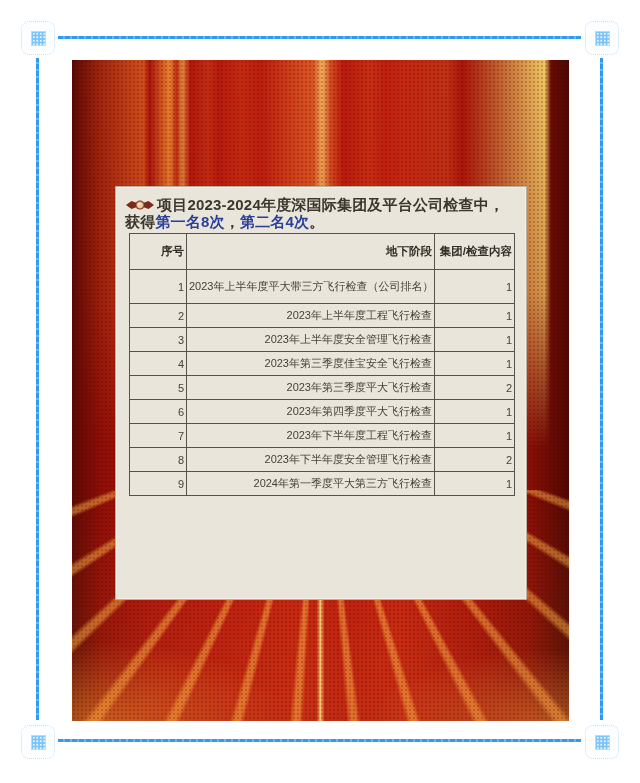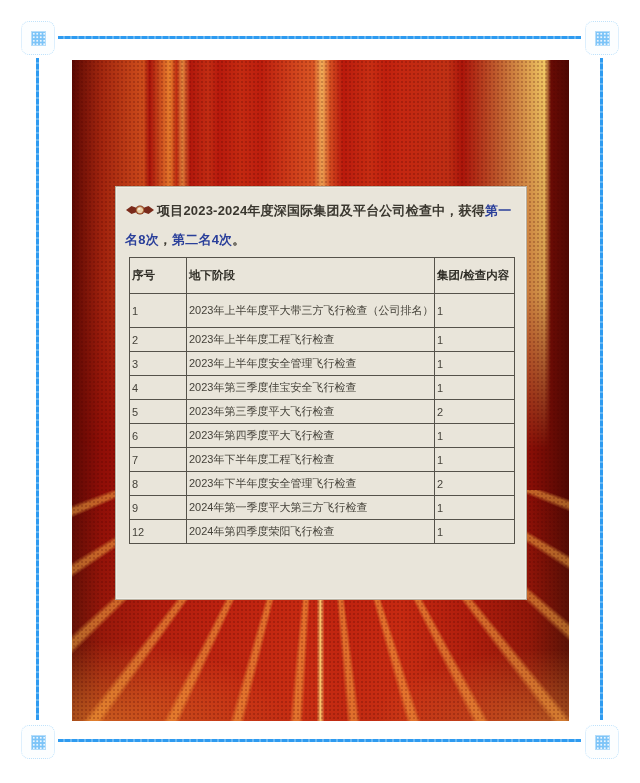--- a/index.html
+++ b/index.html
@@ -68,32 +68,32 @@
     background-image:radial-gradient(rgba(70,0,0,.22) 0.8px, rgba(70,0,0,0) 1.15px);
     background-size:4px 4px;
   }
   
   .panel{
     position:absolute;left:43px;top:126px;width:412px;height:414px;box-sizing:border-box;
     background:#e9e5da;border:1px solid #b9b0a0;z-index:5;
     box-shadow:inset 0 0 0 1px rgba(255,255,255,.35);
   }
   .title{
-    padding:9px 10px 0 9px;font-size:13px;font-weight:700;line-height:29px;color:#3a372f;
+    padding:9px 10px 0 9px;font-size:15px;font-weight:700;line-height:17px;color:#3a372f;
     letter-spacing:.2px;
   }
   .title .hl{color:#2a3f9a;}
   .medal{vertical-align:-2px;margin-right:2px;}
   
   table.insp{
     border-collapse:collapse;margin:3px 0 0 13px;width:385px;table-layout:fixed;
     font-size:11px;color:#45423a;
   }
   table.insp th, table.insp td{
-    border:1px solid #55524a;text-align:left;padding:0 2px;
+    border:1px solid #55524a;text-align:right;padding:0 2px;
     overflow:hidden;white-space:nowrap;
   }
   table.insp thead tr{height:36px;}
   table.insp th{font-weight:700;color:#2f2d26;font-size:11.5px;}
   table.insp tbody tr{height:24px;}
   table.insp tbody tr.tall{height:34px;}
   col.c1{width:57px;} col.c2{width:248px;} col.c3{width:80px;}
 </style>
 </head>
 <body>
@@ -187,23 +187,18 @@
             <tr>
               <td>8</td>
               <td>2023年下半年度安全管理飞行检查</td>
               <td>2</td>
             </tr>
             <tr>
               <td>9</td>
               <td>2024年第一季度平大第三方飞行检查</td>
               <td>1</td>
             </tr>
-            <tr>
-              <td>12</td>
-              <td>2024年第四季度荣阳飞行检查</td>
-              <td>1</td>
-            </tr>
           </tbody>
       </table>
     </div>
   </div>
 
 </div>
 
 </body></html>

